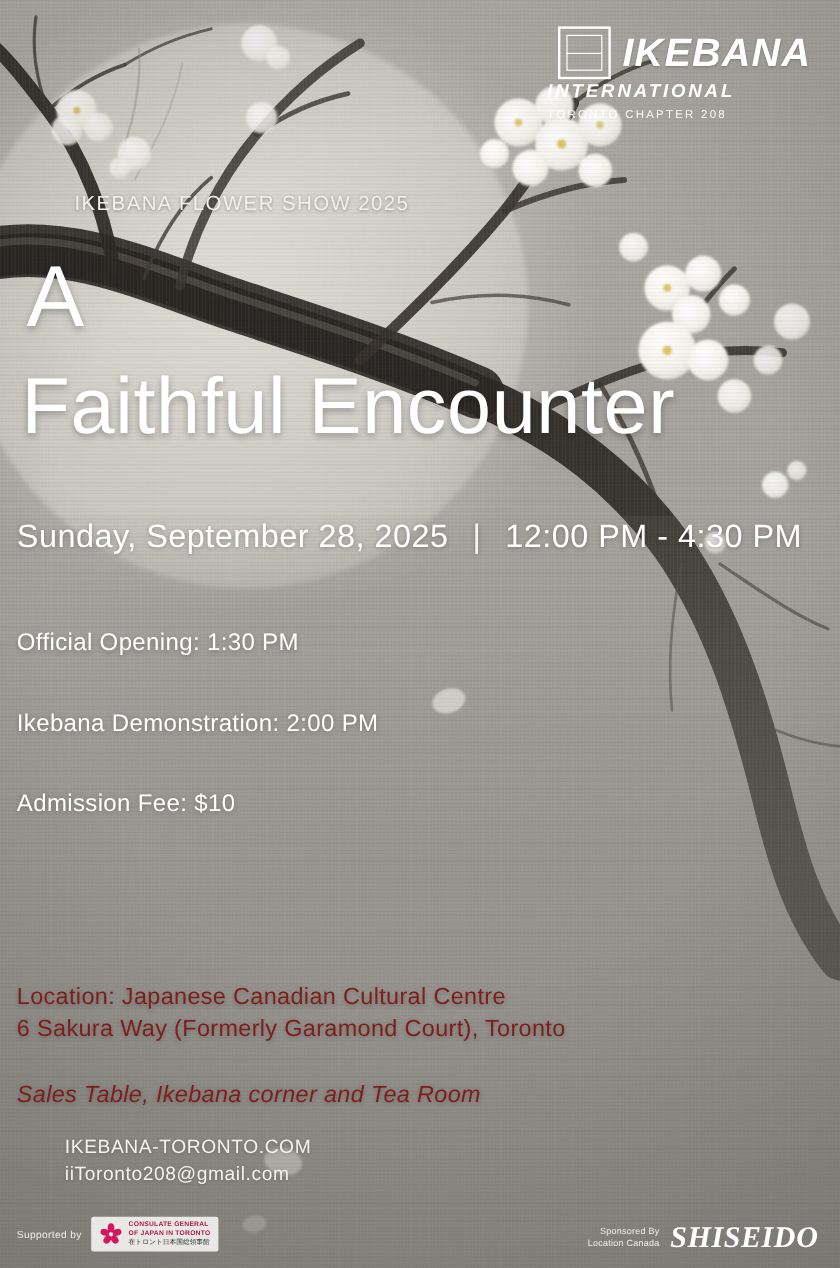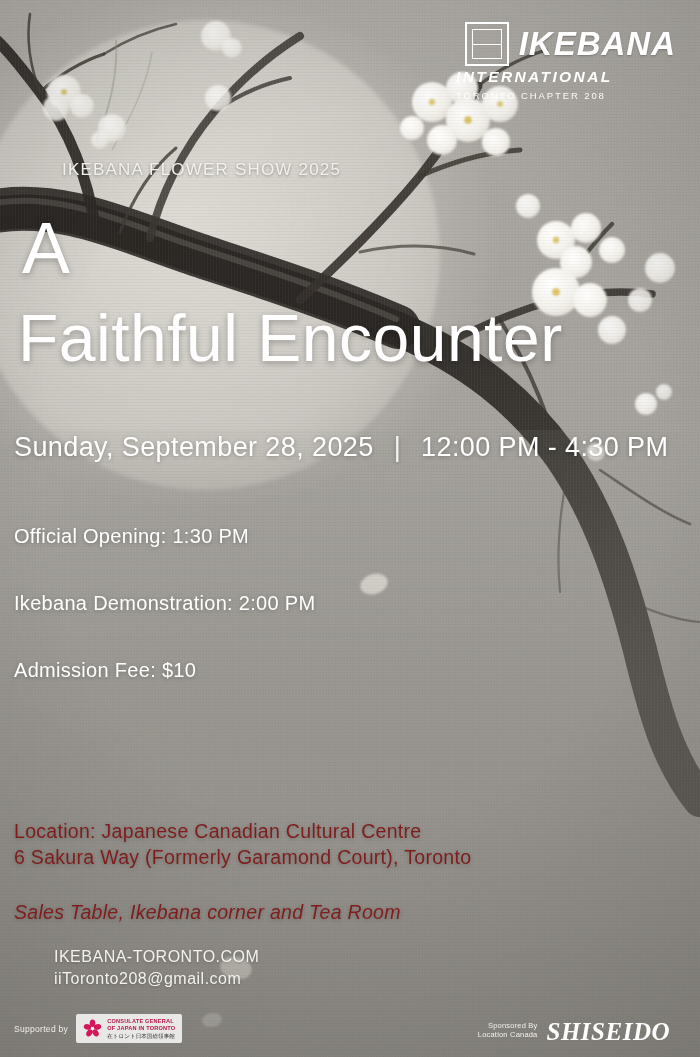--- a/index.html
+++ b/index.html
@@ -224,21 +224,21 @@
     font-weight: 300;
     letter-spacing: 0.5px;
     color: #f4f2ee;
     line-height: 1.35;
     text-shadow: 0 1px 3px rgba(0,0,0,0.22);
   }
 
   
   .footer {
     position: absolute;
-    left: 0; right: 12px; bottom: 0;
+    left: 0; right: 0; bottom: 0;
     height: 74px;
   }
   .sponsor-left {
     position: absolute;
     left: 14px;
     bottom: 14px;
     display: flex;
     align-items: center;
     gap: 8px;
   }
@@ -276,21 +276,21 @@
     font-size: 5.6px;
     color: #333;
     margin-top: 1.5px;
     white-space: nowrap;
   }
   .sponsor-right {
     position: absolute;
     right: 18px;
     bottom: 14px;
     display: flex;
-    align-items: center;
+    align-items: flex-end;
     gap: 9px;
   }
   .sponsor-right-text {
     text-align: right;
     line-height: 1.25;
     padding-bottom: 3px;
   }
   .sponsored-by {
     font-size: 7.5px;
     color: #f2f0ec;

